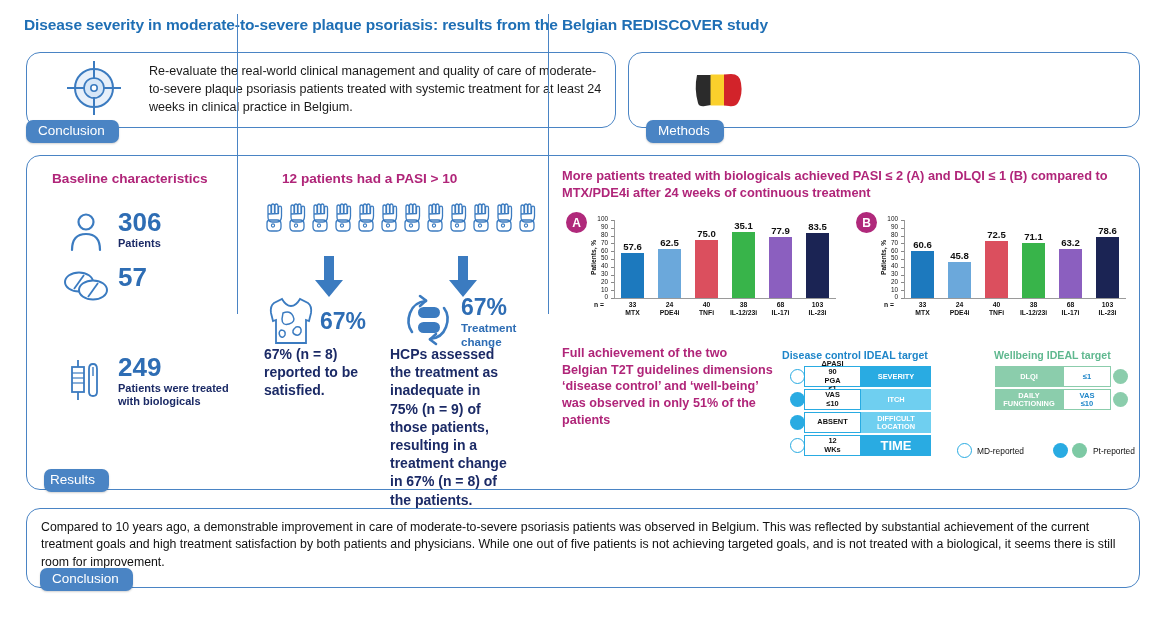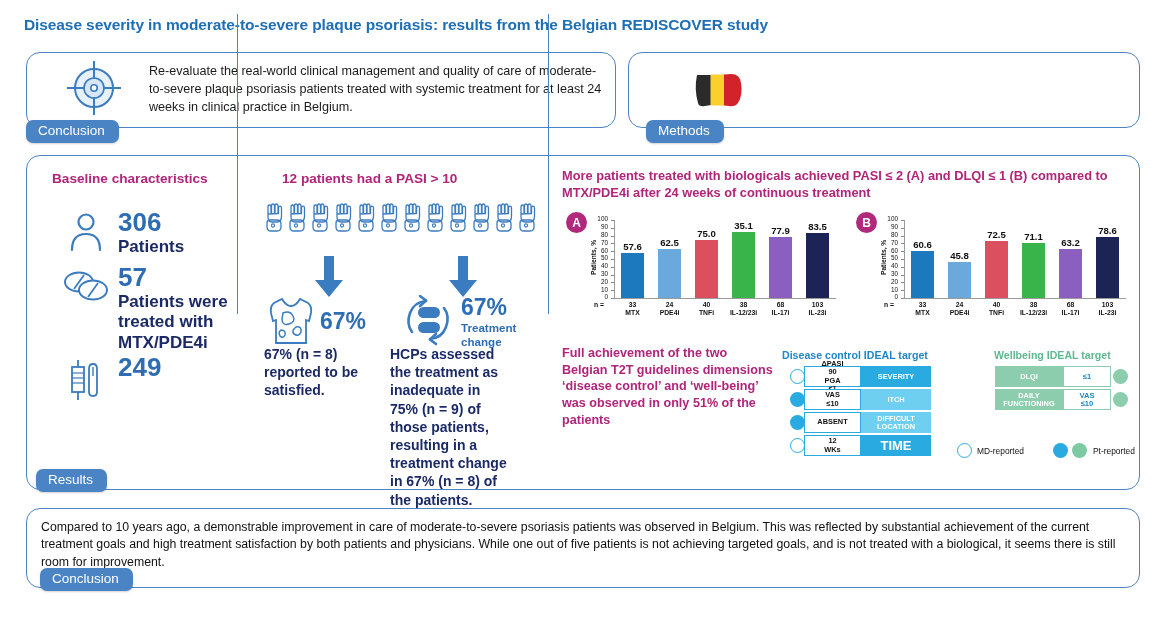--- a/index.html
+++ b/index.html
@@ -68,21 +68,21 @@
     position: absolute; width: 1.4px; background: #4A84C4; top: 14px; height: 300px;
   }
 
   
   .col-heading {
     position: absolute; font-size: 13.6px; font-weight: bold; color: #B02579;
     white-space: nowrap;
   }
   .stat-row { position: absolute; }
   .stat-num { font-size: 26px; font-weight: bold; color: #2E6DB4; line-height: 0.95; }
-  .stat-lbl { font-size: 17px; font-weight: bold; color: #1B2A66; line-height: 1.22; margin-top: 2px; }
+  .stat-lbl { font-size: 11px; font-weight: bold; color: #1B2A66; line-height: 1.22; margin-top: 2px; }
 
   
   .hands-row { position: absolute; left: 264px; top: 203px; display: flex; gap: 1px; }
   .arrow-down { position: absolute; }
   .pct-big { font-size: 23px; font-weight: bold; color: #2E6DB4; line-height: 1; }
   .pct-sub { font-size: 11.6px; font-weight: bold; color: #2E6DB4; line-height: 1.18; }
   .body-txt { font-size: 14px; font-weight: bold; color: #1B2A66; line-height: 1.3; }
 
   
   .chart-head {
@@ -161,21 +161,21 @@
     <svg width="56" height="42" viewBox="0 0 56 42">
       <path d="M6 6 Q3 20 7 34 Q8 38 14 37 L20 36 L20 6 Z" fill="#2B2B2B"></path>
       <rect x="19.5" y="5.5" width="14" height="31" fill="#FBD02C"></rect>
       <path d="M33 5.5 L40 5 Q49 5 50 14 Q52 26 47 34 Q44 38 38 37 L33 36.5 Z" fill="#D2232A"></path>
     </svg>
   </div>
 </div>
 <div class="panel-tab" style="left:646px; top:120px;">Methods</div>
 
 <div class="panel" id="results-panel"></div>
-<div class="panel-tab" style="left:36px; top:469px;">Results</div>
+<div class="panel-tab" style="left:44px; top:469px;padding-left:6px;">Results</div>
 
 <div class="results-divider" style="left:237px;"></div>
 <div class="results-divider" style="left:548px;"></div>
 
 <div class="col-heading" style="left:52px; top:171px;">Baseline characteristics</div>
 
 <div class="stat-row" style="left:60px; top:210px; width:175px;">
   <div style="position:absolute;left:9px;top:2px;">
     <svg width="34" height="40" viewBox="0 0 34 40">
       <circle cx="17" cy="10" r="7.5" fill="none" stroke="#3B7BC0" stroke-width="2.2"></circle>
@@ -192,39 +192,39 @@
   <div style="position:absolute;left:2px;top:4px;">
     <svg width="50" height="34" viewBox="0 0 50 34">
       <ellipse cx="17" cy="13" rx="14" ry="9.5" fill="none" stroke="#3B7BC0" stroke-width="2"></ellipse>
       <line x1="12" y1="20" x2="22" y2="6" stroke="#3B7BC0" stroke-width="1.8"></line>
       <ellipse cx="31" cy="21" rx="14" ry="9.5" fill="#fff" stroke="#3B7BC0" stroke-width="2"></ellipse>
       <line x1="26" y1="28" x2="36" y2="14" stroke="#3B7BC0" stroke-width="1.8"></line>
     </svg>
   </div>
   <div style="position:absolute;left:58px;top:0px;width:115px;">
     <div class="stat-num">57</div>
-    <div class="stat-lbl">Patients were treated with MTX/PDE4i</div>
   </div>
 </div>
 
 <div class="stat-row" style="left:60px; top:355px; width:175px;">
   <div style="position:absolute;left:6px;top:3px;">
     <svg width="44" height="44" viewBox="0 0 44 44">
       <line x1="12" y1="2" x2="12" y2="9" stroke="#3B7BC0" stroke-width="1.8"></line>
       <rect x="6" y="9" width="12" height="25" fill="none" stroke="#3B7BC0" stroke-width="1.8"></rect>
       <line x1="6" y1="15" x2="18" y2="15" stroke="#3B7BC0" stroke-width="1.2"></line>
       <line x1="6" y1="20" x2="18" y2="20" stroke="#3B7BC0" stroke-width="1.2"></line>
       <line x1="6" y1="25" x2="18" y2="25" stroke="#3B7BC0" stroke-width="1.2"></line>
       <line x1="12" y1="34" x2="12" y2="42" stroke="#3B7BC0" stroke-width="1.8"></line>
       <path d="M27 6 Q31 6 31 11 L31 34 Q31 38 27 38 Q23 38 23 34 L23 11 Q23 6 27 6 Z" fill="none" stroke="#3B7BC0" stroke-width="1.8"></path>
       <path d="M27 9 L27 18" stroke="#3B7BC0" stroke-width="1.4"></path>
     </svg>
   </div>
   <div style="position:absolute;left:58px;top:0px;width:118px;">
     <div class="stat-num">249</div>
+    <div class="stat-lbl">Patients were treated with biologicals</div>
   </div>
 </div>
 
 <div class="col-heading" style="left:282px; top:171px;">12 patients had a PASI &gt; 10</div>
 
 <div class="hands-row" id="hands-row">
     <span><svg width="22" height="30" viewBox="0 0 22 30">
   <path d="M4 11 V4 Q4 2 5.5 2 Q7 2 7 4 V10 M7.5 10 V3 Q7.5 1 9 1 Q10.5 1 10.5 3 V10 M11 10 V3 Q11 1 12.5 1 Q14 1 14 3 V10 M14.5 10.5 V5 Q14.5 3.2 16 3.2 Q17.5 3.2 17.5 5 V13 Q17.5 19 13 19 H8 Q4 19 4 14 V11 Z" fill="none" stroke="#3B7BC0" stroke-width="1.3" stroke-linejoin="round"></path>
   <path d="M3 20 Q3 17 6 17 H13 Q17 17 17 21 V24 Q17 28 13 28 H7 Q3 28 3 24 Z" fill="none" stroke="#3B7BC0" stroke-width="1.3"></path>
   <circle cx="9" cy="22.5" r="1.6" fill="none" stroke="#3B7BC0" stroke-width="1.1"></circle>

